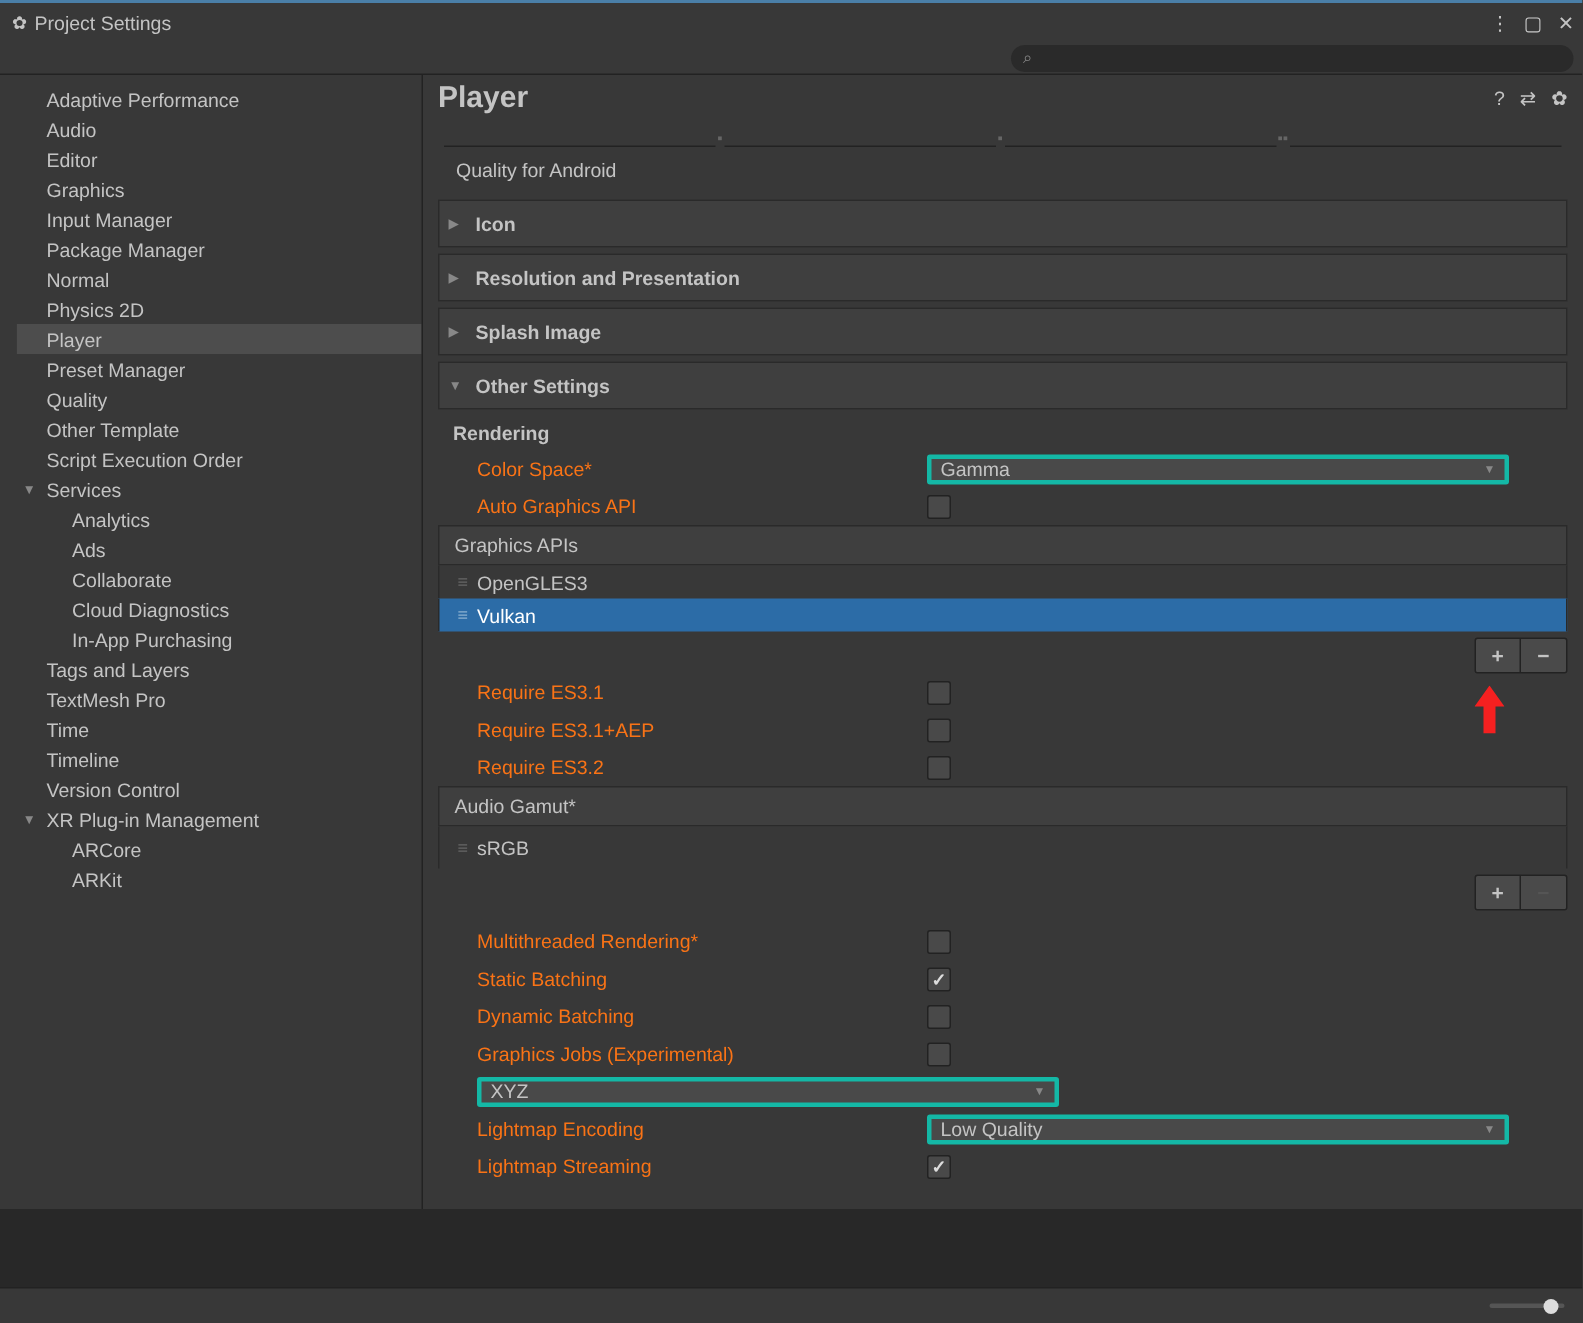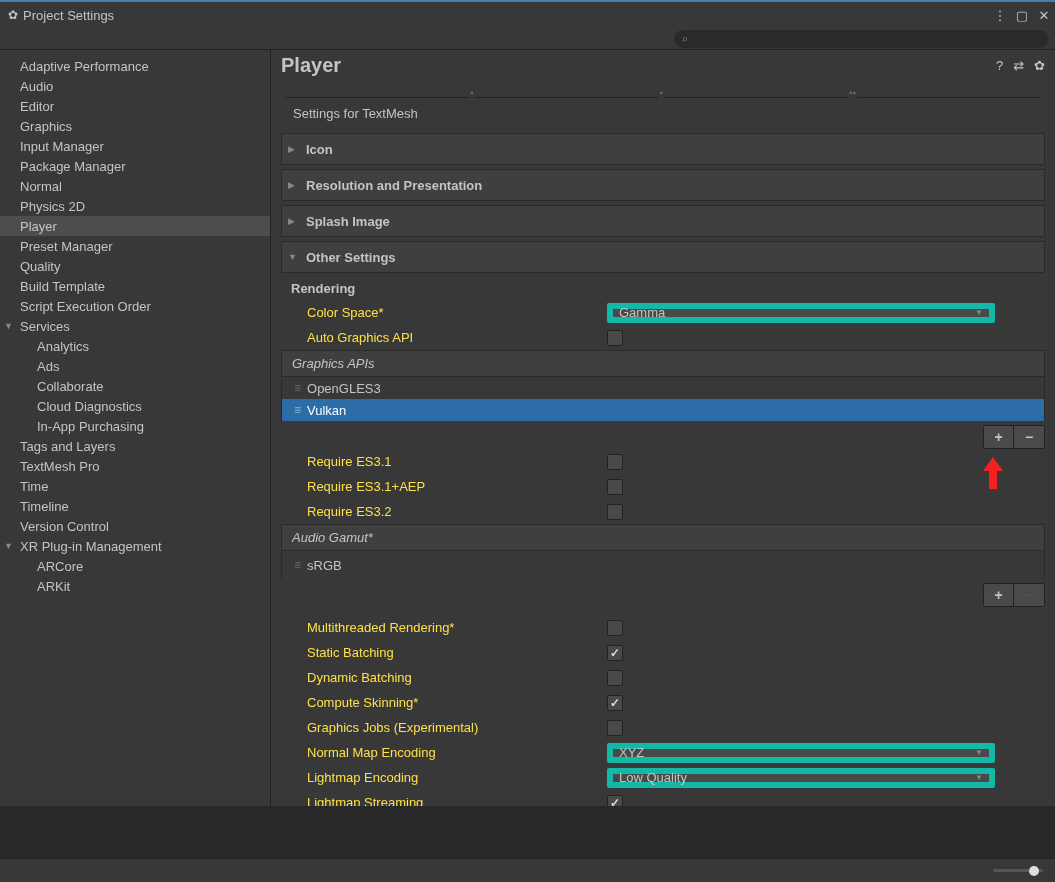--- a/index.html
+++ b/index.html
@@ -72,20 +72,21 @@
     }
     .search-icon {
       color: #888;
       font-size: 11px;
     }
     .main-area {
       flex: 1;
       display: flex;
       overflow: hidden;
       background: #383838;
+      margin-left: 11px;
     }
     .sidebar {
       width: 271px;
       background: #383838;
       overflow-y: auto;
       padding-top: 6px;
       border-right: 1px solid #222;
     }
     .sidebar-item {
       height: 20px;
@@ -176,28 +177,28 @@
       padding: 4px 10px;
     }
     .prop-row {
       display: flex;
       align-items: center;
       height: 25px;
       padding-left: 26px;
     }
     .prop-label {
       width: 300px;
-      color: #fde047;
+      color: #f97316;
     }
     .prop-value {
       flex: 1;
     }
     .dropdown {
       background: #494949;
-      border: 6px solid #14b8a6;
+      border: 3px solid #14b8a6;
       height: 20px;
       border-radius: 2px;
       display: flex;
       align-items: center;
       justify-content: space-between;
       padding: 0 6px;
       cursor: pointer;
       width: 388px;
       color: #c4c4c4;
     }
@@ -223,21 +224,20 @@
       font-weight: bold;
     }
     .list-header {
       height: 27px;
       background: #3f3f3f;
       border: 1px solid #2a2a2a;
       display: flex;
       align-items: center;
       padding: 0 10px;
       color: #c4c4c4;
-      font-style: italic;
     }
     .list-item {
       height: 22px;
       background: #383838;
       display: flex;
       align-items: center;
       padding-left: 12px;
       border-left: 1px solid #2a2a2a;
       border-right: 1px solid #2a2a2a;
       color: #c4c4c4;
@@ -395,21 +395,21 @@
         <div class="sidebar-item selected">
           <span>Player</span>
         </div>
         <div class="sidebar-item">
           <span>Preset Manager</span>
         </div>
         <div class="sidebar-item">
           <span>Quality</span>
         </div>
         <div class="sidebar-item">
-          <span>Build Template</span>
+          <span>Other Template</span>
         </div>
         <div class="sidebar-item">
           <span>Script Execution Order</span>
         </div>
         <div class="sidebar-item has-children">
           <span class="expand-arrow">▼</span>
           <span>Services</span>
         </div>
         <div class="sidebar-item child">Analytics</div>
         <div class="sidebar-item child">Ads</div>
@@ -454,21 +454,21 @@
       <div class="tabs-underline">
         <div class="tab-seg"></div>
         <span class="tab-sep">▪</span>
         <div class="tab-seg"></div>
         <span class="tab-sep">▪</span>
         <div class="tab-seg"></div>
         <span class="tab-sep">▪▪</span>
         <div class="tab-seg"></div>
       </div>
 
-      <div class="settings-subtitle">Settings for TextMesh</div>
+      <div class="settings-subtitle">Quality for Android</div>
 
       <div class="section-header">
         <span class="sect-arrow">▶</span>
         <span class="sect-label">Icon</span>
       </div>
       <div class="section-header">
         <span class="sect-arrow">▶</span>
         <span class="sect-label">Resolution and Presentation</span>
       </div>
       <div class="section-header">
@@ -571,33 +571,26 @@
               <div class="checkbox checked"></div>
             </div>
         </div>
         <div class="prop-row">
           <div class="prop-label">Dynamic Batching</div>
           <div class="prop-value">
               <div class="checkbox"></div>
             </div>
         </div>
         <div class="prop-row">
-          <div class="prop-label">Compute Skinning*</div>
-          <div class="prop-value">
-              <div class="checkbox checked"></div>
-            </div>
-        </div>
-        <div class="prop-row">
           <div class="prop-label">Graphics Jobs (Experimental)</div>
           <div class="prop-value">
               <div class="checkbox"></div>
             </div>
         </div>
         <div class="prop-row">
-          <div class="prop-label">Normal Map Encoding</div>
           <div class="prop-value">
             <div class="dropdown">
               <span>XYZ</span>
               <span class="dropdown-arrow">▼</span>
             </div>
           </div>
         </div>
         <div class="prop-row">
           <div class="prop-label">Lightmap Encoding</div>
           <div class="prop-value">

